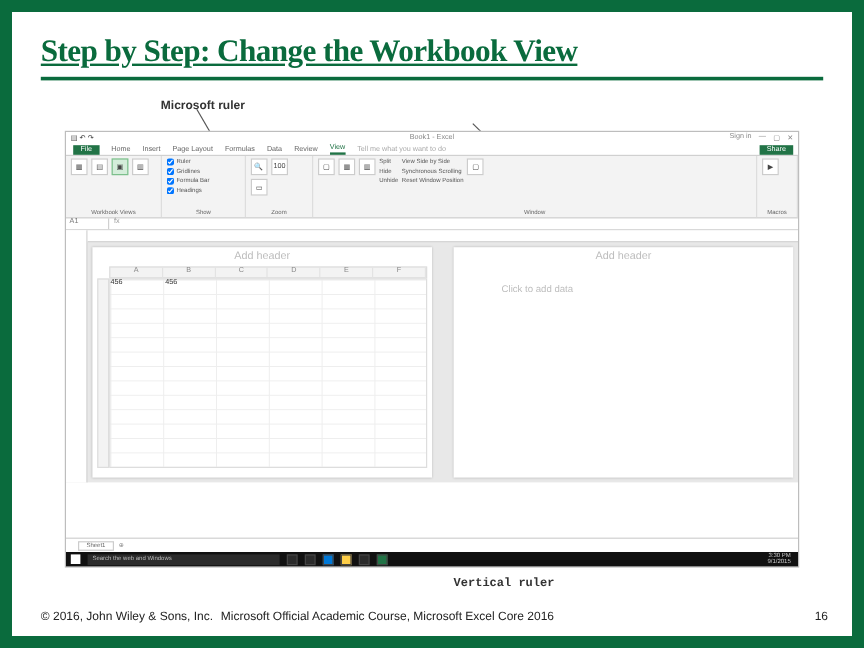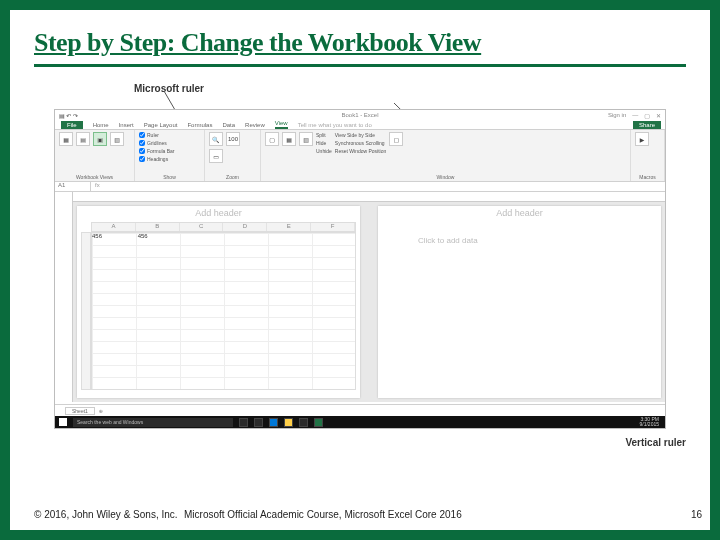--- a/index.html
+++ b/index.html
@@ -5,21 +5,21 @@
   * { box-sizing: border-box; margin: 0; padding: 0; }
   body { width: 720px; height: 540px; font-family: "Segoe UI", Arial, sans-serif; background: #fff; }
   .frame { width: 720px; height: 540px; border: 10px solid #0a6b3d; background: #fff; position: relative; }
   .inner { position: absolute; inset: 0; padding: 18px 24px 12px 24px; }
   .title { color: #0a6b3d; font-size: 26px; font-weight: 700; font-family: Georgia, 'Times New Roman', serif; letter-spacing: -0.5px; text-decoration: underline; }
   .rule { height: 3px; background: #0a6b3d; margin: 6px 0 10px 0; }
   .callouts { position: relative; height: 32px; }
   .callout { position: absolute; font-family: Arial, sans-serif; font-weight: 700; font-size: 10px; color: #333; line-height: 1.15; }
   .callout.h { left: 100px; top: 6px; }
   .callout.r { left: 310px; top: 0; width: 230px; }
-  .shot-wrap { position: relative; width: 612px; height: 320px; margin: 0 auto; }
+  .shot-wrap { position: relative; width: 612px; height: 364px; margin: 0 auto; }
   .excel { position: absolute; inset: 0; border: 1px solid #bdbdbd; background: #fff; font-size: 6px; color: #444; }
   .ex-titlebar { height: 10px; background: #fff; display: flex; align-items: center; padding: 0 4px; justify-content: space-between; }
   .ex-titlebar .center { position: absolute; left: 50%; transform: translateX(-50%); color: #888; }
   .ex-titlebar .right { display: flex; gap: 6px; color: #888; }
   .ex-tabs { height: 10px; background: #fff; border-bottom: 1px solid #d0d0d0; display: flex; gap: 10px; padding-left: 6px; align-items: flex-end; }
   .ex-tabs span { color: #666; padding-bottom: 1px; }
   .ex-tabs .file { background: #217346; color: #fff; padding: 1px 6px; }
   .ex-tabs .active { color: #217346; border-bottom: 2px solid #217346; }
   .ex-tabs .share { margin-left: auto; background:#217346; color:#fff; padding:1px 6px; margin-right:4px; }
   .ex-ribbon { height: 52px; background: #f3f3f3; border-bottom: 1px solid #d0d0d0; display: flex; }
@@ -50,22 +50,22 @@
   .page .cells { position: absolute; top: 27px; left: 15px; font-size: 6px; color: #333; }
   .page2 .clickdata { position: absolute; top: 30px; left: 40px; font-size: 8px; color: #bdbdbd; }
   .ex-status { position: absolute; left: 0; right: 0; bottom: 12px; height: 12px; background: #fff; border-top: 1px solid #d0d0d0; display: flex; align-items: center; font-size: 5px; color: #666; }
   .ex-status .sheet { background: #fff; border: 1px solid #ccc; padding: 0 6px; margin-left: 10px; }
   .taskbar { position: absolute; left: 0; right: 0; bottom: 0; height: 12px; background: #111; display: flex; align-items: center; gap: 6px; padding: 0 4px; }
   .taskbar .win { width: 8px; height: 8px; background: #fff; }
   .taskbar .search { flex: 0 0 160px; height: 9px; background: #2b2b2b; color: #bbb; font-size: 5px; display: flex; align-items: center; padding-left: 4px; }
   .taskbar .ticon { width: 9px; height: 9px; background: #2b2b2b; border: 1px solid #444; }
   .taskbar .spacer { flex: 1; }
   .taskbar .clock { color: #ccc; font-size: 5px; text-align: right; line-height: 1; padding-right: 2px; }
-  .vcallout { text-align: right; padding-left: 120px; font-family: Liberation Sans, sans-serif; font-weight: 700; font-size: 10px; color: #333; margin-top: 8px; }
-  .footer { position: absolute; left: 24px; right: 8px; bottom: 10px; display: flex; align-items: baseline; font-size: 10px; color: #222; margin-top: 12px; }
+  .vcallout { text-align: center; padding-left: 120px; font-family: Liberation Mono, monospace; font-weight: 700; font-size: 10px; color: #333; margin-top: 8px; }
+  .footer { position: absolute; left: 24px; right: 20px; bottom: 10px; display: flex; align-items: baseline; font-size: 10px; color: #222; margin-top: 12px; }
   .footer .c { width: 150px; }
   .footer .m { flex: 1; }
   .footer .p { width: 30px; text-align: right; }
   svg.line { position: absolute; pointer-events: none; }
 </style>
 </head>
 <body>
 
 <div class="frame">
   <div class="inner">

